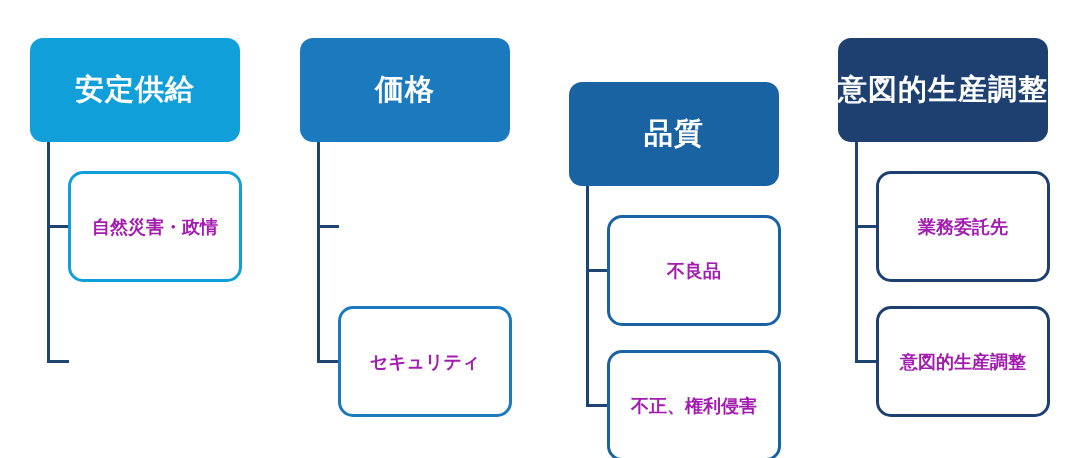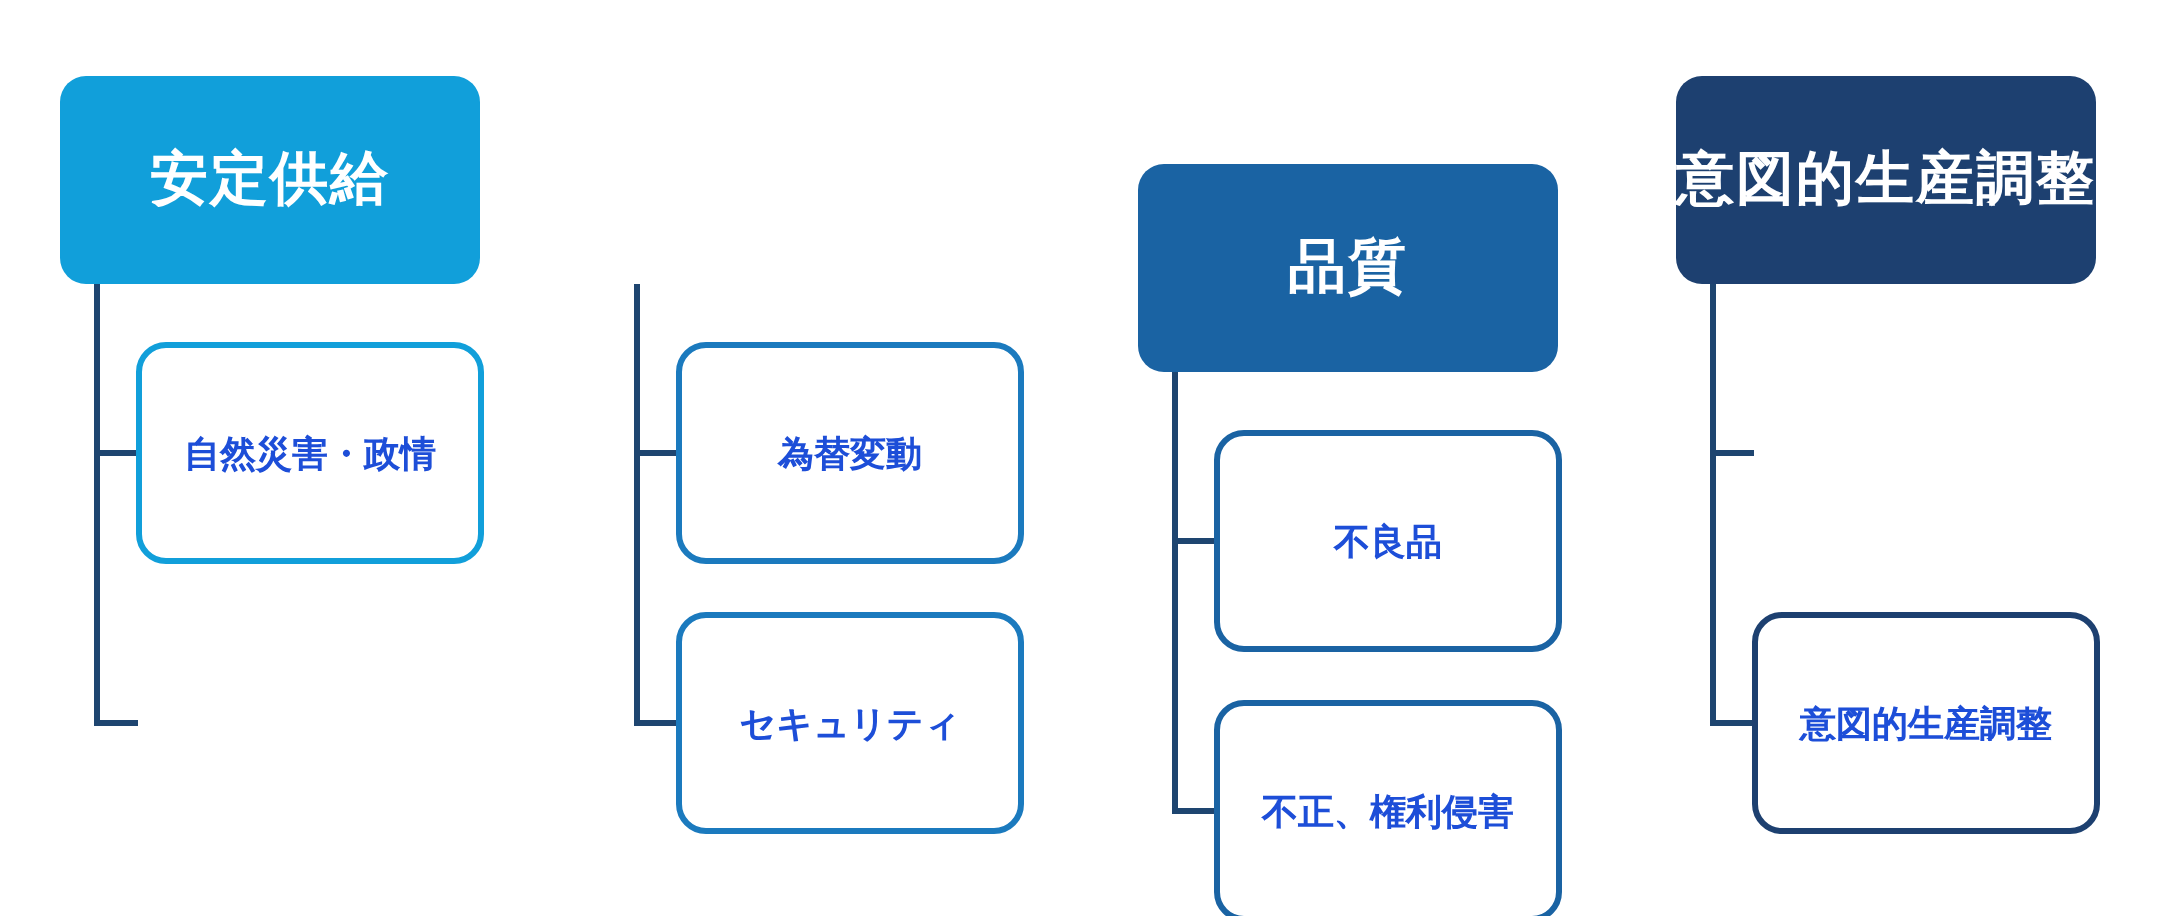--- a/index.html
+++ b/index.html
@@ -47,58 +47,59 @@
   .child {
     position: absolute;
     left: 38px;
     width: 174px; height: 111px;
     background: #ffffff;
     border: 3px solid var(--col);
     border-radius: 15px;
     display: flex; align-items: center; justify-content: center;
     font-weight: bold;
     font-size: 18px;
-    color: #1d4ed8;
+    color: #a21caf;
     text-align: center;
     white-space: nowrap;
   }
   .child-0 { top: 171px; }
   .child-1 { top: 306px; }
 </style>
 </head>
 <body>
 
 <div class="canvas" style="--conn: #1E4570;">
 
   <div class="column col-0" style="--col: #119FDA;">
     <div class="header">安定供給</div>
     <div class="vline"></div>
     <div class="hline h-0"></div>
     <div class="hline h-1"></div>
     <div class="child child-0">自然災害・政情</div>
   </div>
 
   <div class="column col-1" style="--col: #1B7ABE;">
+    <div class="header">価格</div>
     <div class="vline"></div>
     <div class="hline h-0"></div>
     <div class="hline h-1"></div>
-    <div class="child child-0">為替変動</div>
     <div class="child child-1">セキュリティ</div>
   </div>
 
   <div class="column col-2" style="--col: #1A63A3;">
     <div class="header">品質</div>
     <div class="vline"></div>
     <div class="hline h-0"></div>
     <div class="hline h-1"></div>
     <div class="child child-0">不良品</div>
     <div class="child child-1">不正、権利侵害</div>
   </div>
 
   <div class="column col-3" style="--col: #1D4070;">
     <div class="header">意図的生産調整</div>
     <div class="vline"></div>
     <div class="hline h-0"></div>
     <div class="hline h-1"></div>
+    <div class="child child-0">業務委託先</div>
     <div class="child child-1">意図的生産調整</div>
   </div>
 
 </div>
 
 </body></html>

